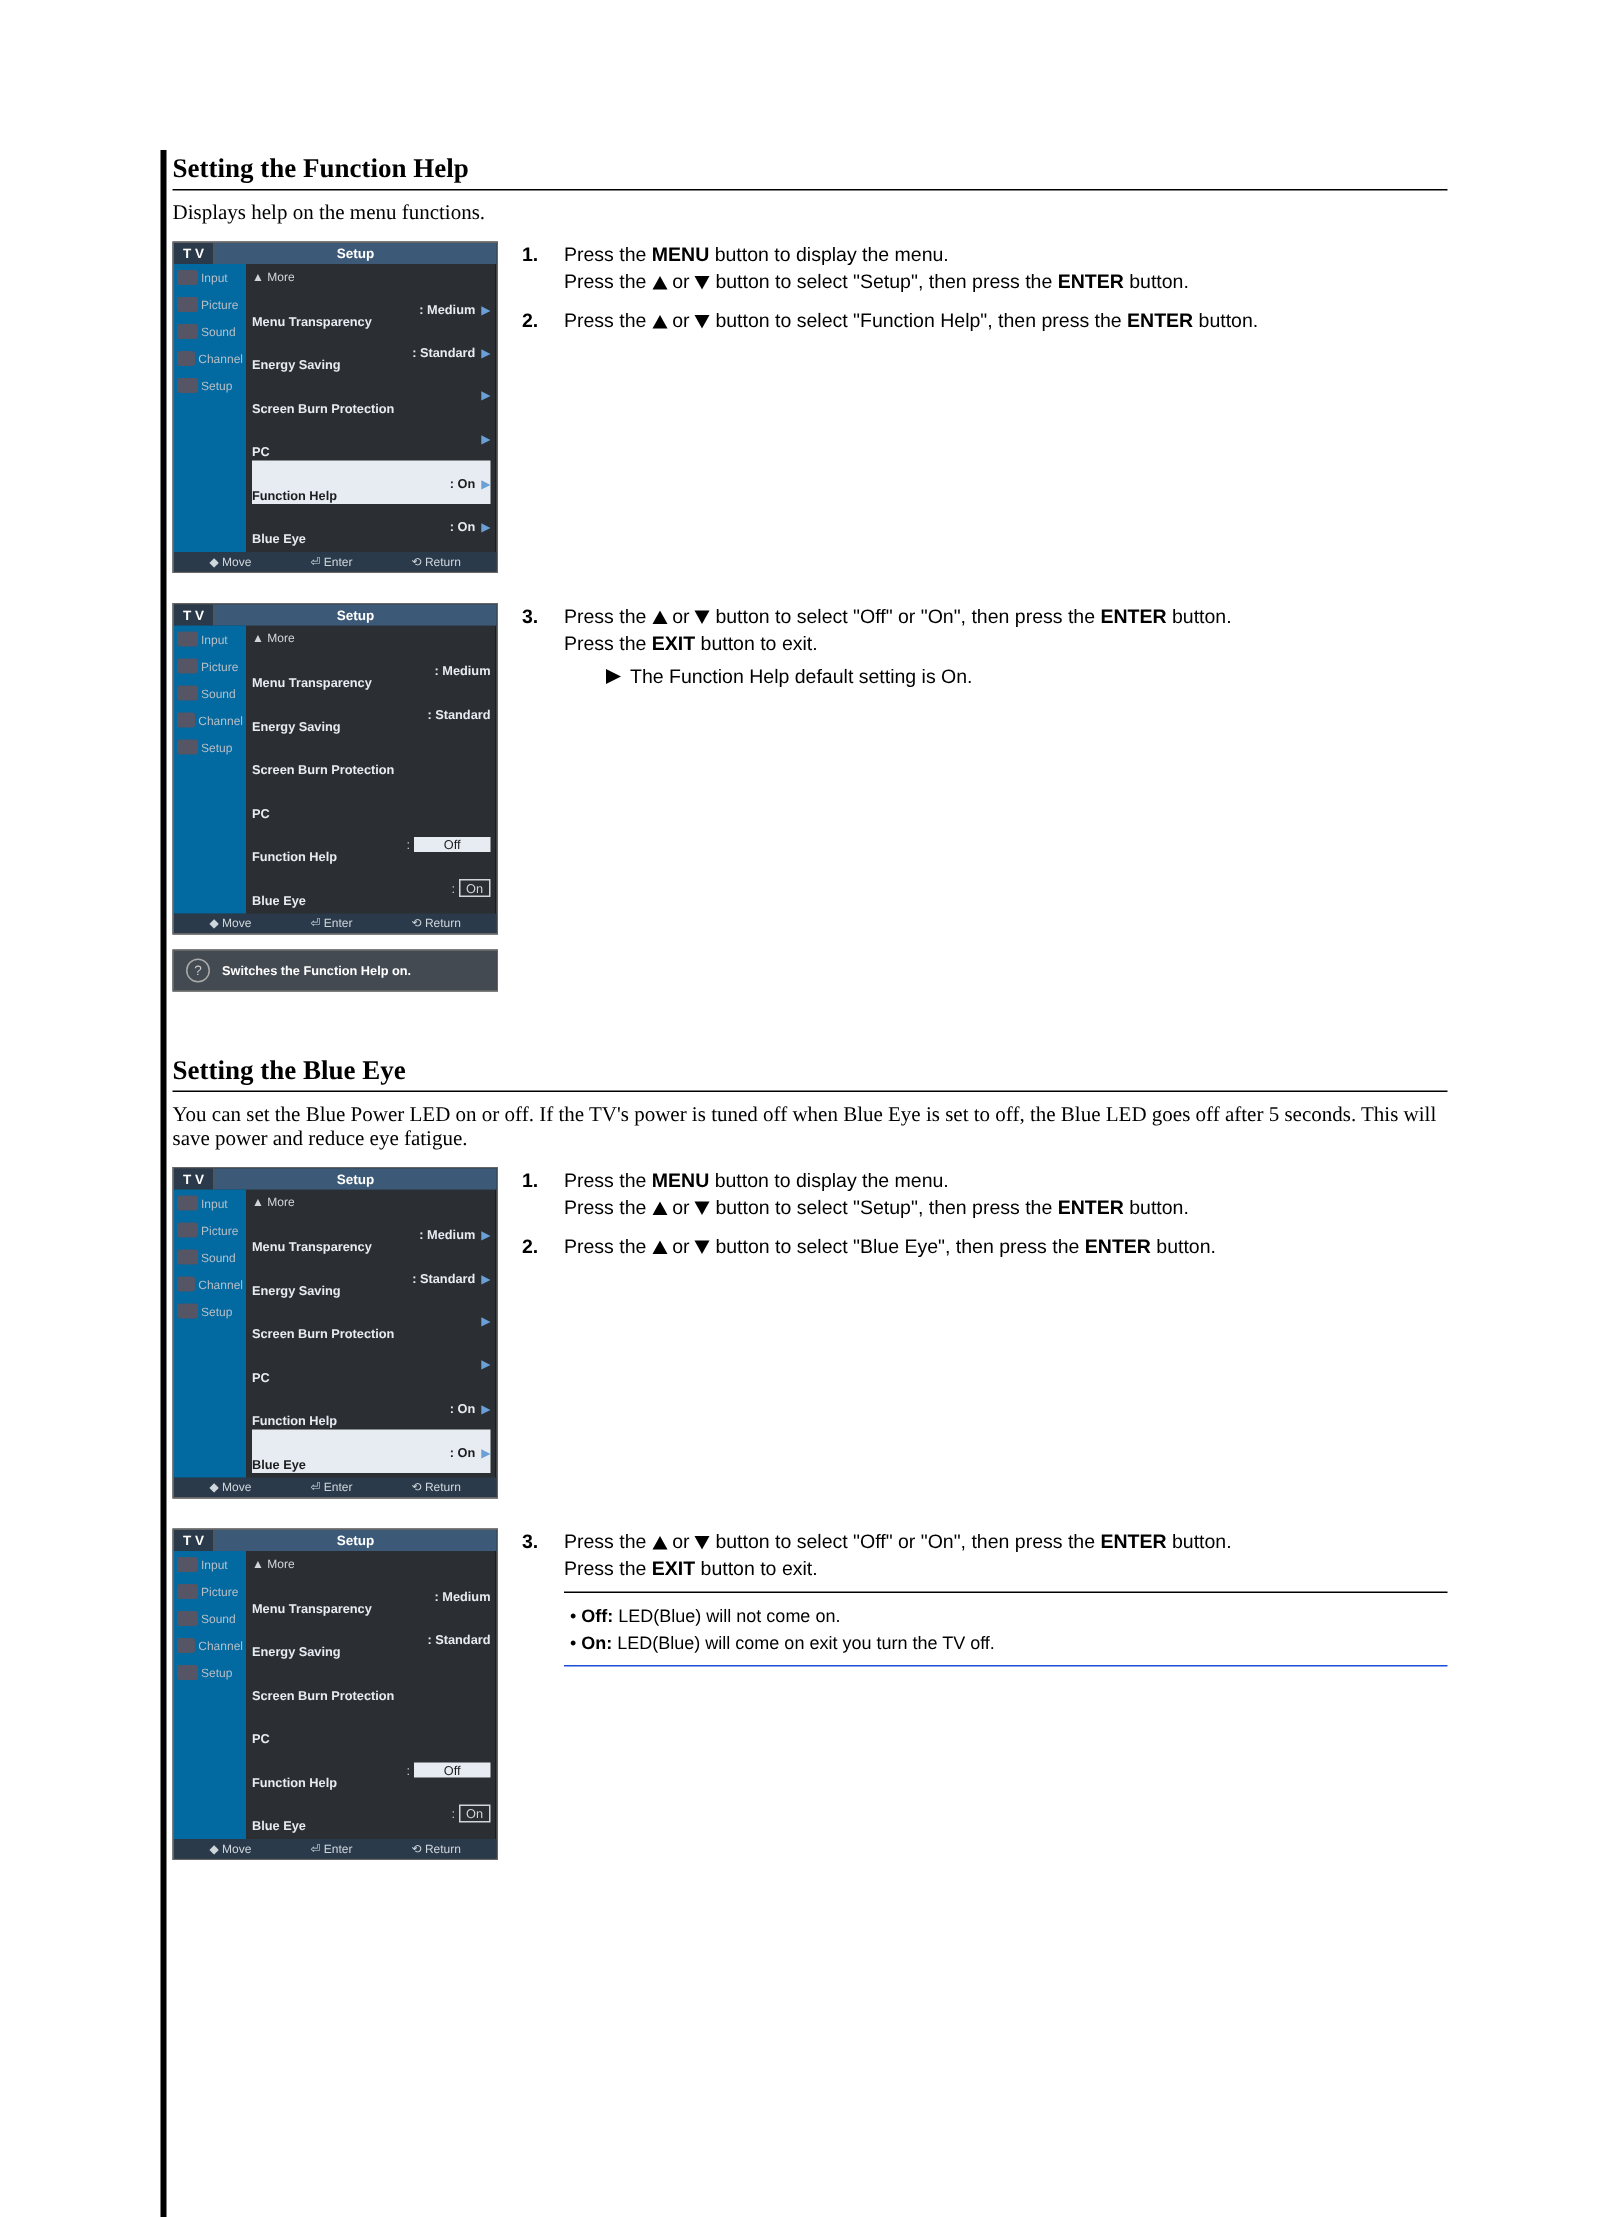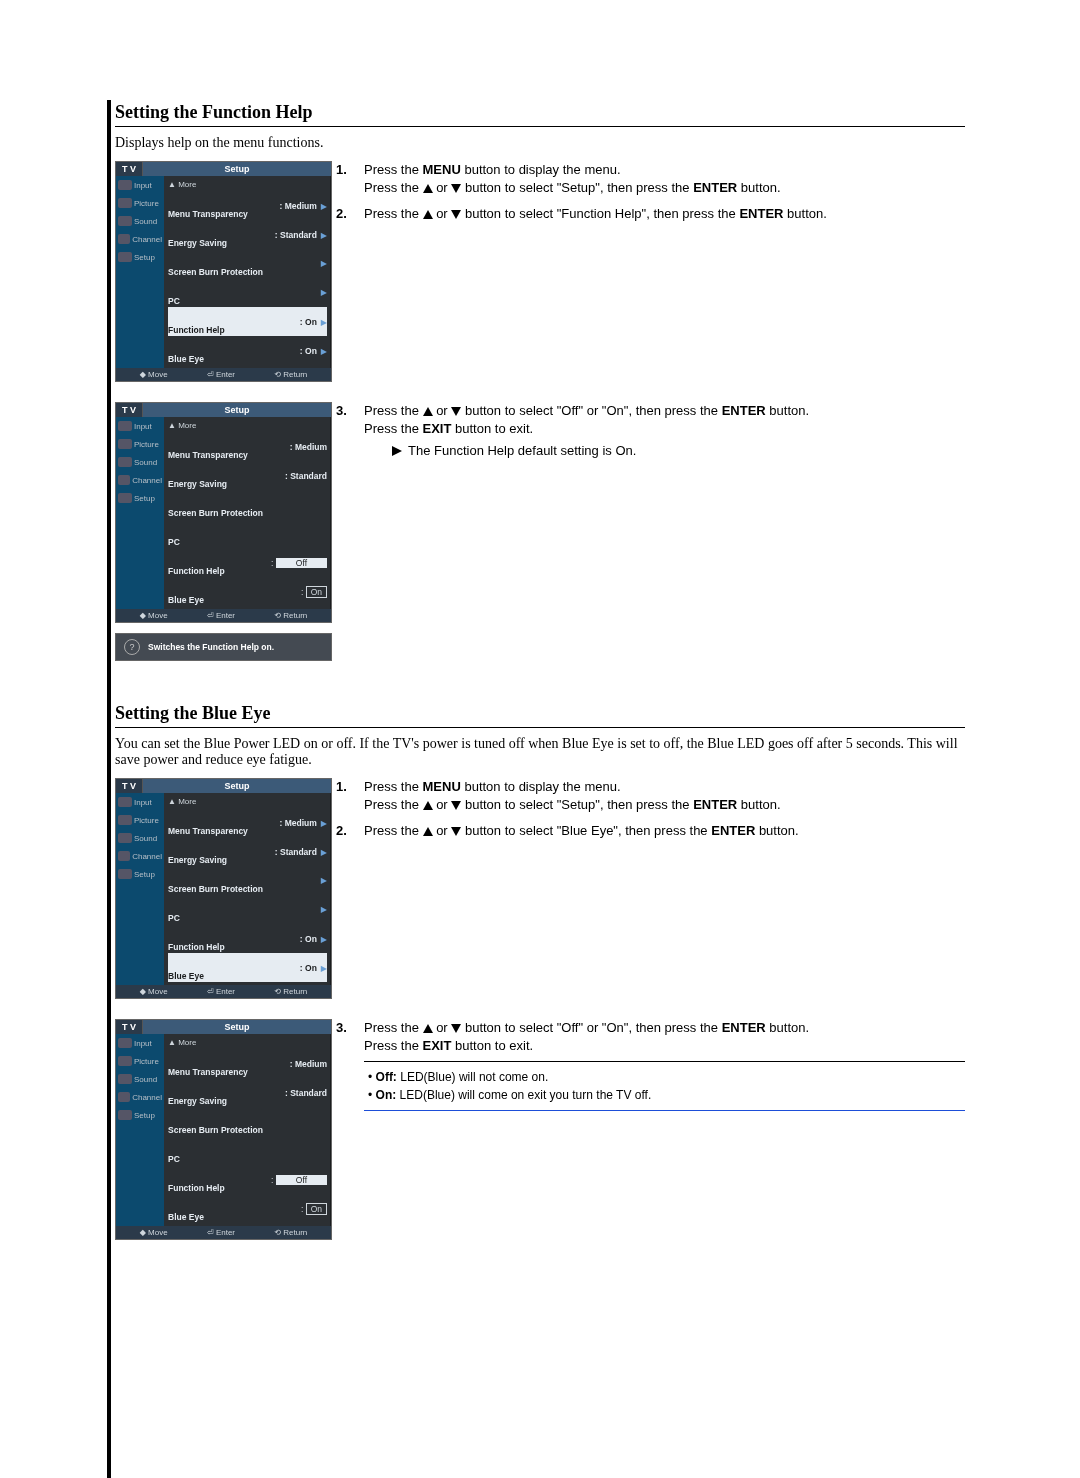--- a/index.html
+++ b/index.html
@@ -29,40 +29,40 @@
     border-bottom: 1px solid #000;
     margin-bottom: 8px;
   }
   .intro {
     font-family: "Times New Roman", serif;
     font-size: 14px;
     margin-bottom: 10px;
   }
   .content-row {
     display: flex;
-    gap: 6px;
+    gap: 18px;
     margin-bottom: 10px;
   }
   .left-col { width: 215px; flex: 0 0 215px; }
   .right-col { flex: 1; }
   
   .osd {
     width: 215px;
     border: 1px solid #666;
     background: #2b2f33;
     color: #cfd6dc;
     font-size: 9px;
     margin-bottom: 10px;
     box-shadow: 0 0 0 1px #1a1c1e inset;
   }
   .osd-head { display: flex; justify-content: space-between; background: #2b3a4a; }
   .osd-tv { color: #fff; font-weight: bold; padding: 2px 6px; }
   .osd-title { color: #fff; font-weight: bold; padding: 2px 6px; background: #3c5a78; flex:1; text-align:center; border-left:1px solid #555; }
   .osd-body { display: flex; }
-  .osd-nav { width: 48px; background: #0c4a6e; }
+  .osd-nav { width: 48px; background: #0369a1; }
   .osd-nav-item { display:flex; align-items:center; gap:2px; padding: 4px 2px; font-size: 8px; color:#b7bfc7; }
   .nav-ico { width:14px; height:10px; background:#556; border-radius:2px; display:inline-block; }
   .osd-main { flex:1; padding: 3px 4px; }
   .osd-more { font-size:8px; color:#cfd6dc; padding:1px 0 2px 0; }
   .osd-row { display:flex; justify-content:space-between; align-items:center; font-size:8.5px; padding:1px 0; }
   .osd-row .label { font-weight:bold; color:#e6ecf2;margin-top:17px; }
   .osd-row .val { color:#e6ecf2; font-weight:bold; }
   .osd-row .arr { color:#6aa0d6; font-size:8px; margin-left:4px; }
   .hi { background:#e6ecf2; color:#1a1c1e !important; padding:0 20px; }
   .osd-row.hi-row .label, .osd-row.hi-row .val { color:#1a1c1e; }

